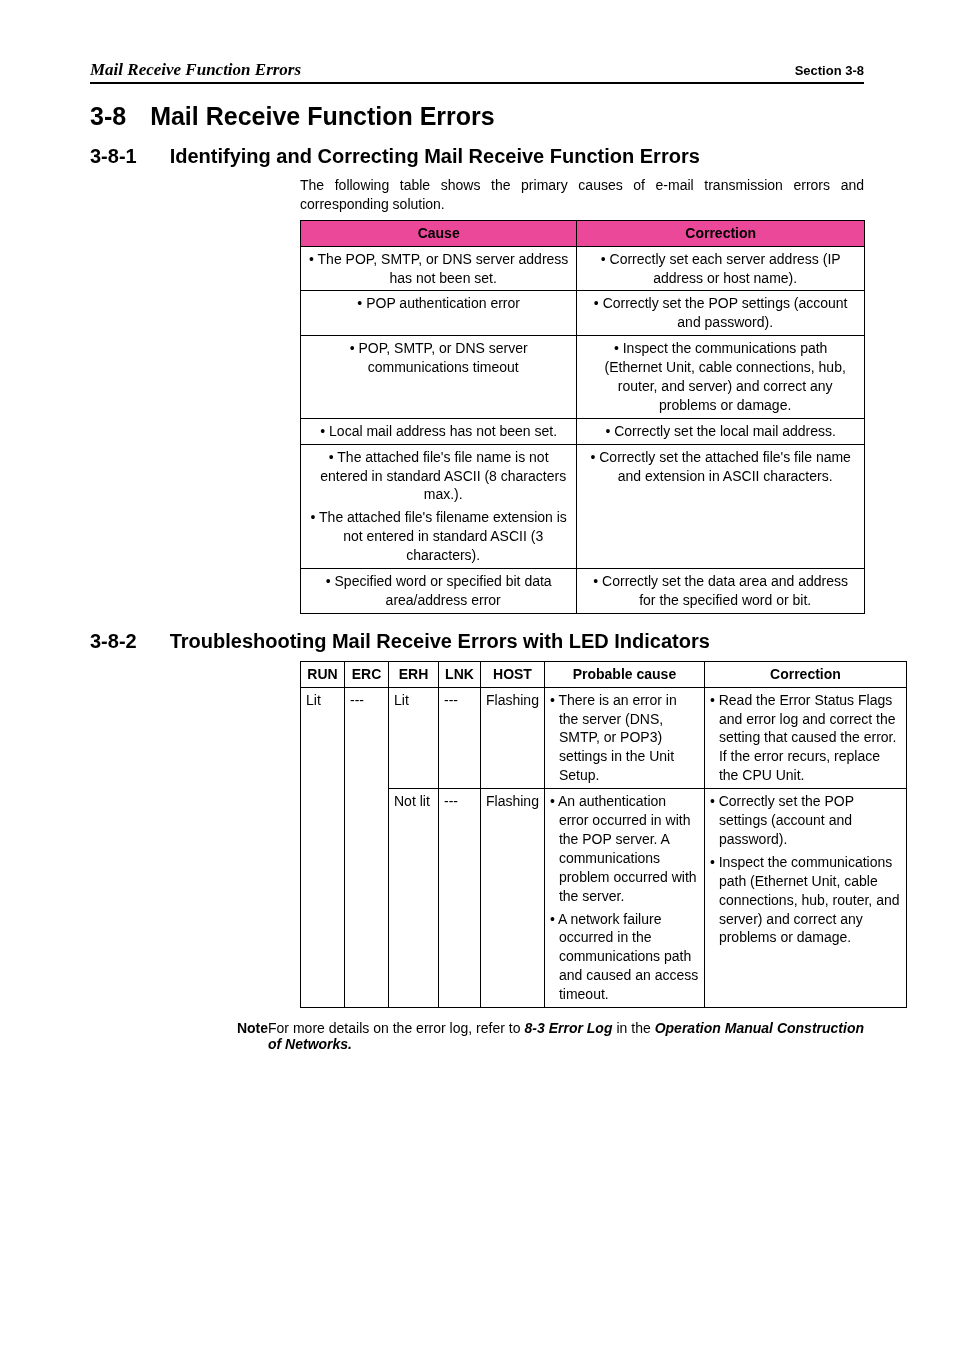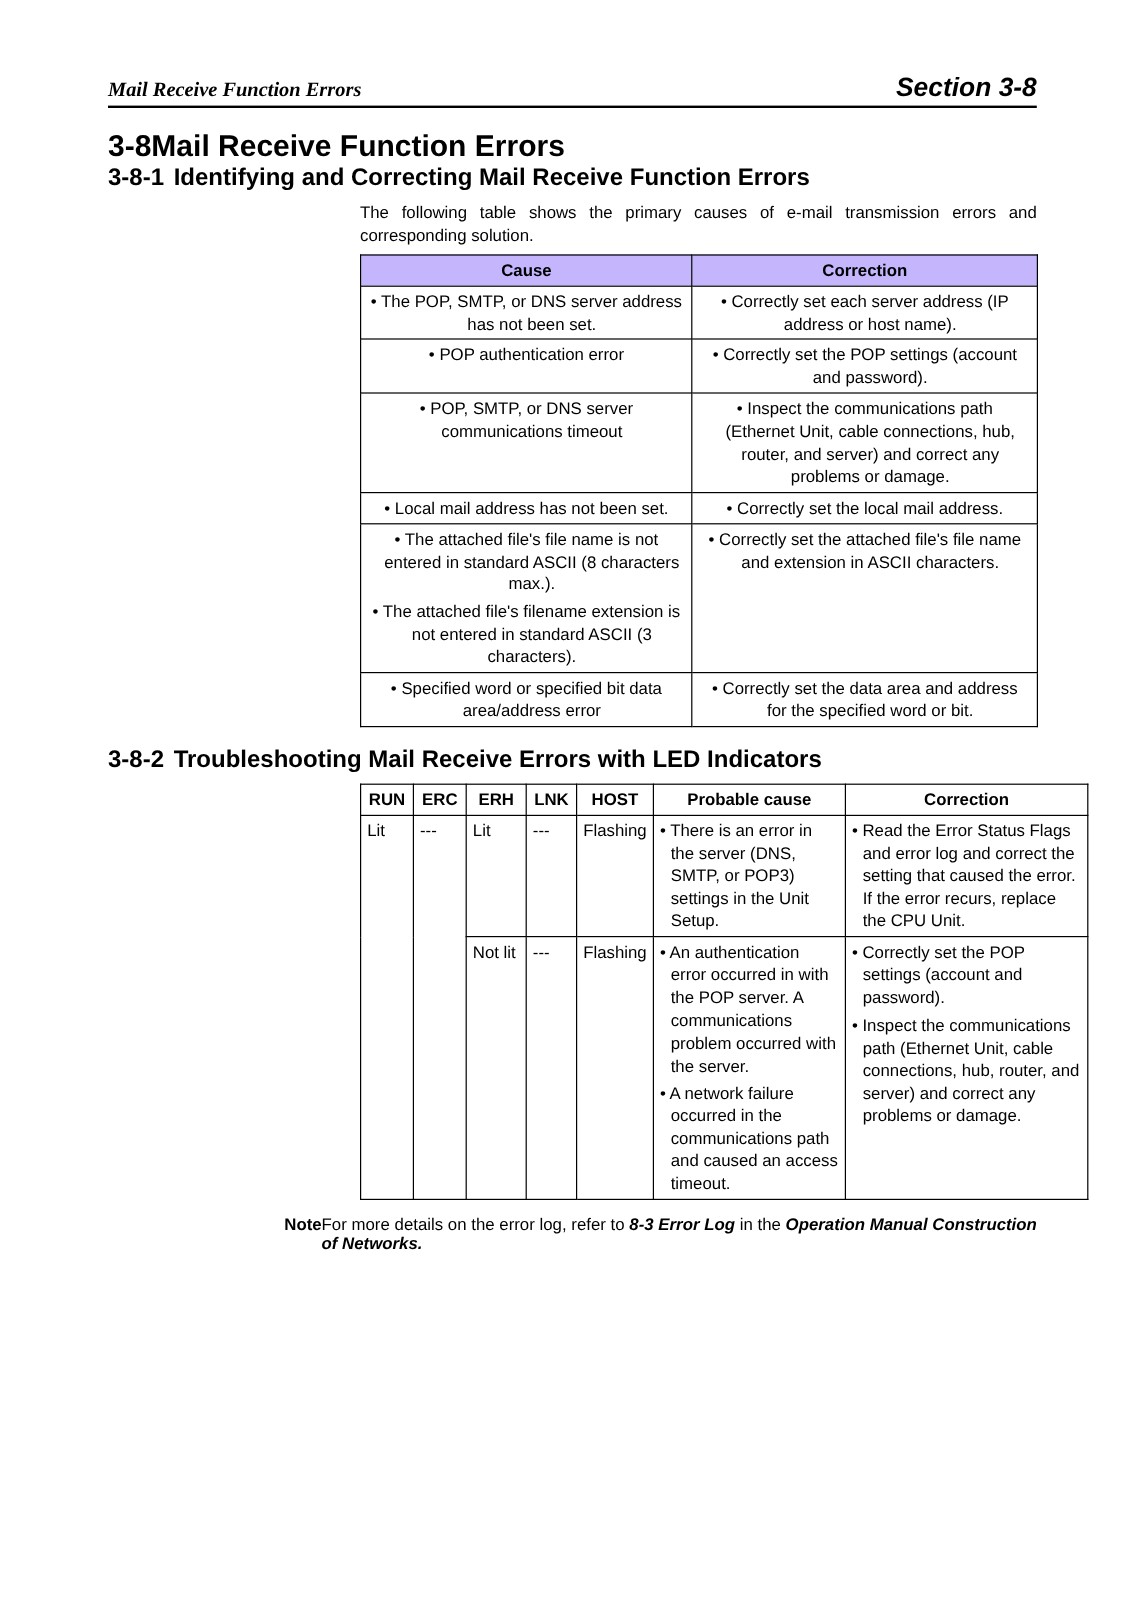--- a/index.html
+++ b/index.html
@@ -23,32 +23,33 @@
     margin-bottom: 18px;
   }
   .header-left {
     font-family: "Times New Roman", Times, serif;
     font-style: italic;
     font-weight: bold;
     font-size: 17px;
   }
   .header-right {
     font-weight: bold;
-    font-size: 22px;
-    font-style: italic;
+    font-size: 13px;
   }
   .h1-row {
     display: flex;
+    gap: 24px;
     font-weight: bold;
     font-size: 25px;
+    margin-bottom: 14px;
     align-items: center;
   }
   .h2-row {
     display: flex;
-    gap: 8px;
+    gap: 33px;
     font-weight: bold;
     font-size: 20px;
     margin-bottom: 8px;
   }
   .body-indent {
     margin-left: 210px;
     font-size: 14px;
     line-height: 1.35;
   }
   .intro {
@@ -63,21 +64,21 @@
   }
   table.t1 th, table.t1 td {
     border: 1.5px solid #000;
     padding: 3px 6px;
     vertical-align: top;
     text-align: center;
   }
   table.t1 th {
     text-align: center;
     font-weight: bold;
-    background: #c4b5fd;
+    background: #ec4899;
   }
   table.t2 {
     border-collapse: collapse;
     width: 607px;
     margin-bottom: 12px;
     font-size: 14px;
   }
   table.t2 th, table.t2 td {
     border: 1.5px solid #000;
     padding: 3px 5px;

